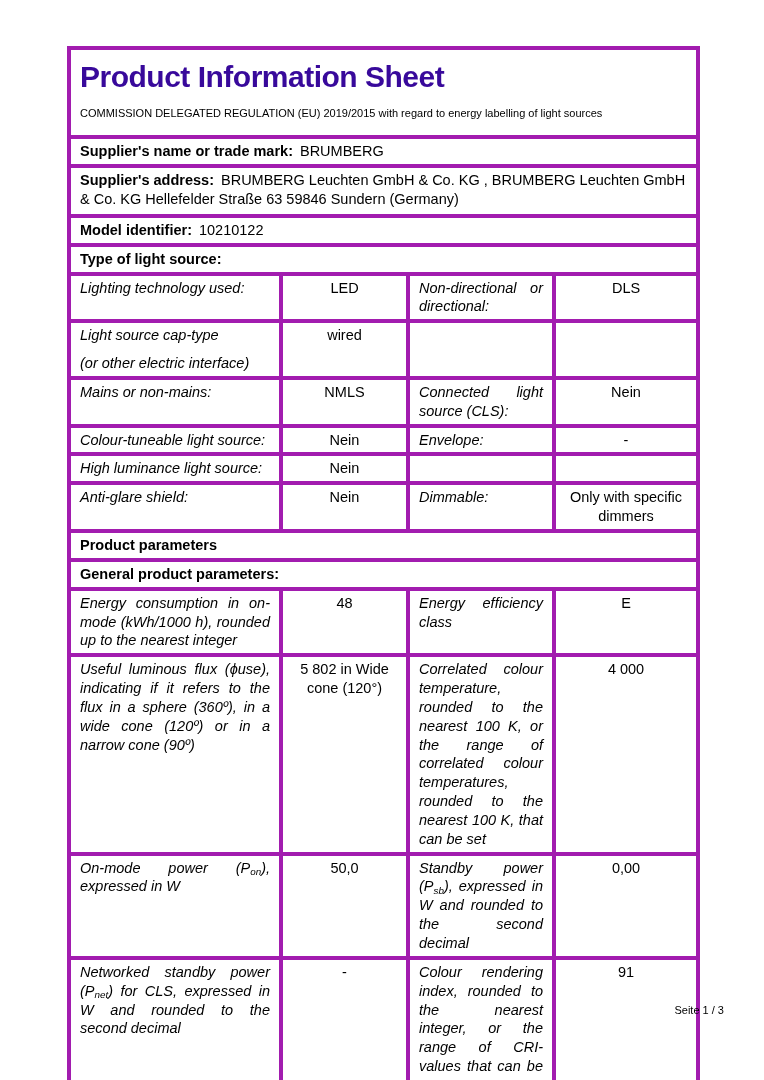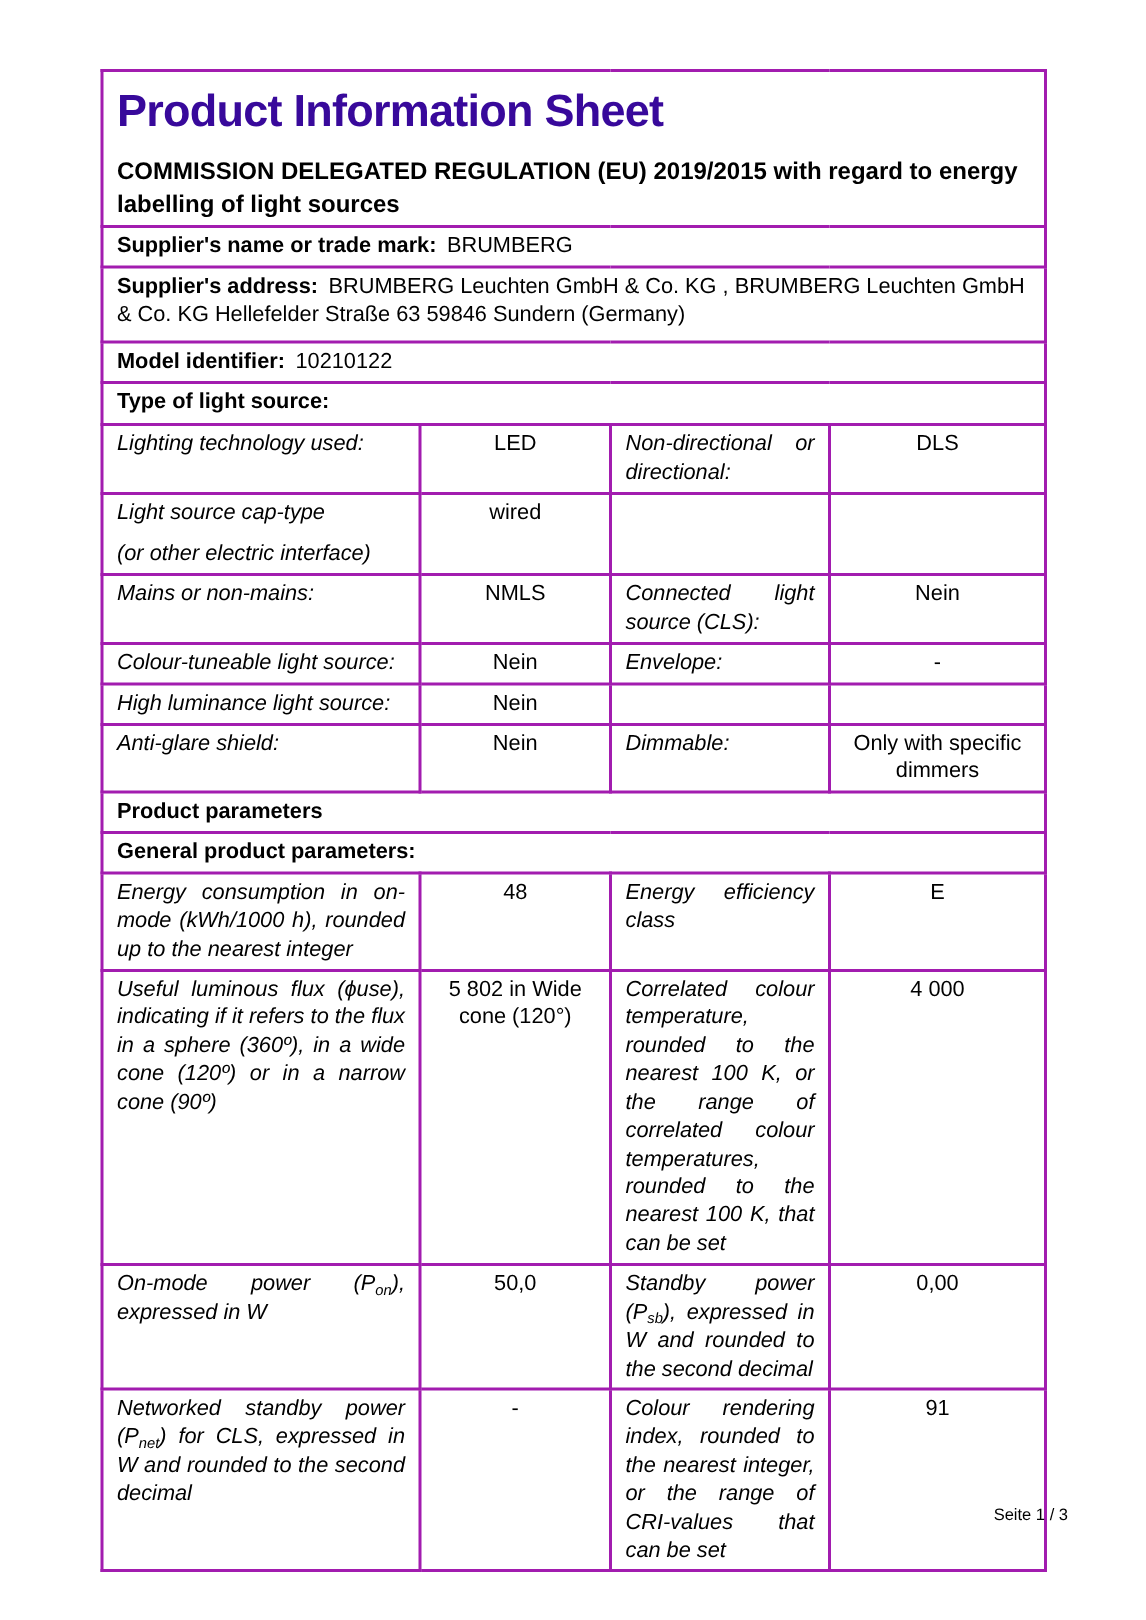--- a/index.html
+++ b/index.html
@@ -15,57 +15,56 @@
   }
   table.sheet {
     position: absolute;
     left: 67px;
     top: 46px;
     width: 629px;
     border-collapse: collapse;
     table-layout: fixed;
   }
   table.sheet td {
-    border: 2px solid #a21caf;
+    border: 4px solid #a21caf;
     vertical-align: top;
     padding: 3px 9px;
     font-size: 14.5px;
     line-height: 1.3;
   }
   td.full { text-align: left; }
   td.label { text-align: justify; font-style: italic; }
   td.value { text-align: center; margin-left: 11px; }
   td.center-bold { text-align: left; font-weight: bold; }
   .bold { font-weight: bold; }
   .inline-value { margin-left: 7px; }
   .doc-title {
     font-size: 30px;
     font-weight: bold;
     color: #38099b;
     letter-spacing: -0.5px;
     padding-top: 4px;
   }
   .doc-subtitle {
-    font-size: 16px;
+    font-size: 11px;
     margin-top: 10px;
     line-height: 1.35;
-    font-weight: bold;
   }
   .cap-line2 { margin-top: 9px; }
   sub {
     font-size: 68%;
     line-height: 0;
     position: relative;
     vertical-align: baseline;
     top: 0.28em;
   }
   .footer {
     position: absolute;
     top: 1004px;
-    right: 52px;
+    right: 40px;
     font-size: 11px;
     color: #000000;
   }
 </style>
 </head>
 <body>
 
 <div class="page">
   <table class="sheet">
     <colgroup>

